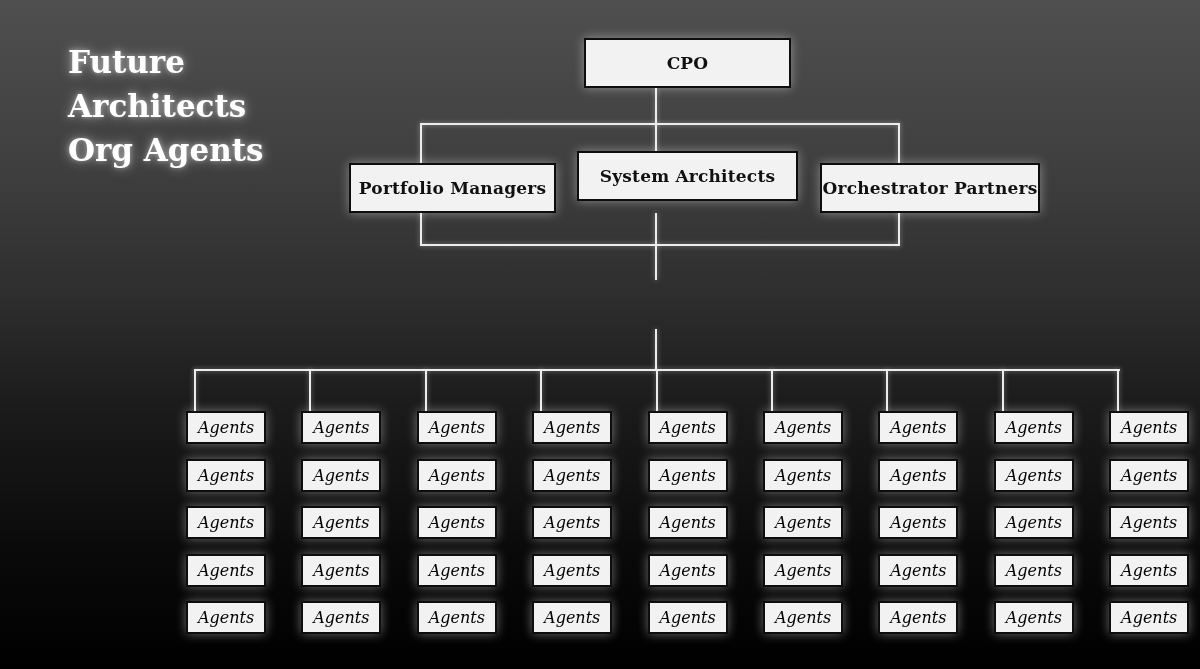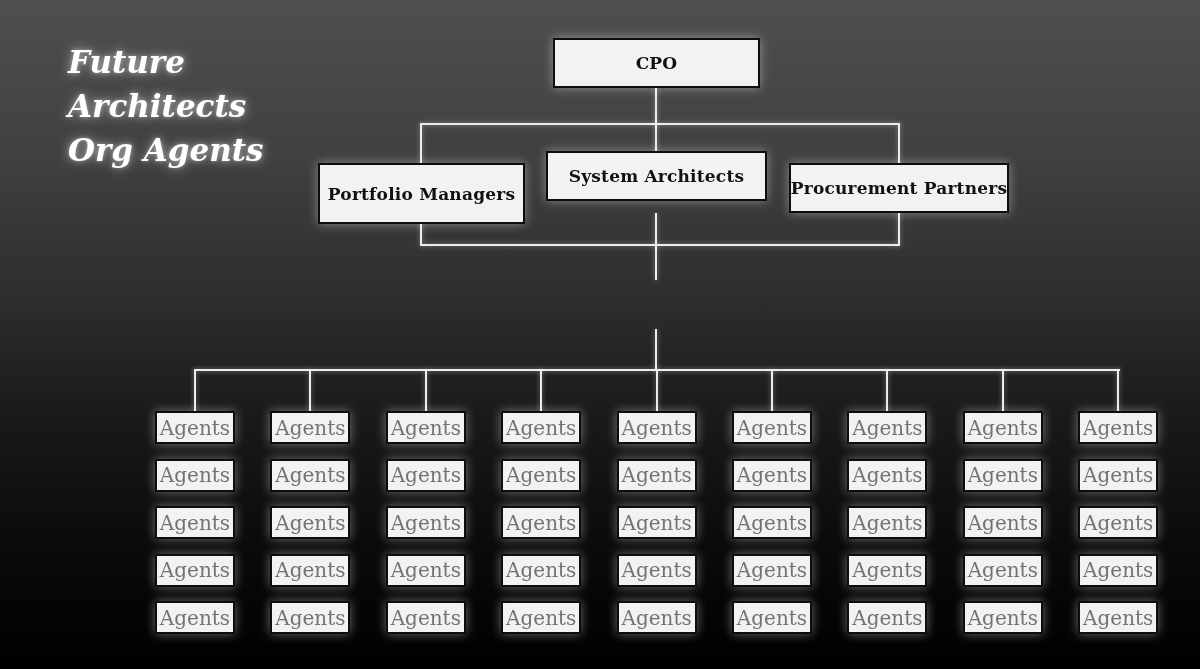--- a/index.html
+++ b/index.html
@@ -6,45 +6,45 @@
   .canvas{
     position:relative;width:1200px;height:669px;overflow:hidden;
     background:linear-gradient(180deg,#4f4f4f 0%,#3f3f3f 25%,#2d2d2d 45%,#1a1a1a 62%,#0a0a0a 82%,#000 100%);
     font-family:"DejaVu Serif","Liberation Serif",serif;
   }
   .title{
     position:absolute;left:68px;top:40px;z-index:3;
     color:#ffffff;font-weight:bold;font-size:31px;line-height:44px;
     text-shadow:0 0 12px rgba(255,255,255,.55),0 0 4px rgba(255,255,255,.35);
   }
-  .tline{display:block;font-style:italic;}
+  .tline{display:block;}
   .line{
     position:absolute;background:#ececec;z-index:1;
     box-shadow:0 0 5px rgba(255,255,255,.45);
   }
   .line.v{width:2px;}
   .line.h{height:2px;}
   #l-cpo   {left:655px;top:88px;height:75px;}
   #l-btop  {left:421px;top:123px;width:479px;}
   #l-bbot  {left:421px;top:244px;width:479px;}
   #l-bleft {left:420px;top:123px;height:123px;}
   #l-bright{left:898px;top:123px;height:123px;}
   #l-sa    {left:655px;top:213px;height:67px;}
   #l-orch  {left:655px;top:329px;height:41px;}
   #l-dist  {left:194px;top:369px;width:926px;}
   .node{
     position:absolute;display:flex;align-items:center;justify-content:center;
     background:#f2f2f2;border:2px solid #0d0d0d;z-index:2;box-sizing:border-box;
     box-shadow:0 0 10px rgba(255,255,255,.40);
-    text-align:left;white-space:nowrap;
+    text-align:left;white-space:nowrap;margin-left:31px;
   }
   .node.head{font-weight:bold;font-size:17px;color:#111111;letter-spacing:.2px;}
-  .node.agent{font-size:20px;color:#737373;}
+  .node.agent{font-size:16px;color:#000000;font-style:italic;}
   #n-cpo {left:553px;top:38px; width:207px;height:50px;}
-  #n-pm  {left:318px;top:163px;width:207px;height:61px;}
+  #n-pm  {left:318px;top:163px;width:207px;height:50px;}
   #n-sa  {left:546px;top:151px;width:221px;height:50px;}
   #n-pp  {left:789px;top:163px;width:220px;height:50px;}
   #n-orch{left:194px;top:279px;width:925px;height:51px;}
 </style>
 </head>
 <body>
 
 <div class="canvas">
 
   <div class="title">
@@ -58,21 +58,21 @@
   <div class="line h" id="l-bbot"></div>
   <div class="line v" id="l-bleft"></div>
   <div class="line v" id="l-bright"></div>
   <div class="line v" id="l-sa"></div>
   <div class="line v" id="l-orch"></div>
   <div class="line h" id="l-dist"></div>
 
   <div class="node head" id="n-cpo">CPO</div>
   <div class="node head" id="n-pm">Portfolio Managers</div>
   <div class="node head" id="n-sa">System Architects</div>
-  <div class="node head" id="n-pp">Procurement Partners</div>
+  <div class="node head" id="n-pp">Orchestrator Partners</div>
 
   <div id="agents-area">
       <div class="line v" style="left: 194px; top: 369px; height: 43px;"></div>
       <div class="node agent" style="left: 155px; top: 411px; width: 80px; height: 33px;">Agents</div>
       <div class="node agent" style="left: 155px; top: 458.6px; width: 80px; height: 33px;">Agents</div>
       <div class="node agent" style="left: 155px; top: 506.2px; width: 80px; height: 33px;">Agents</div>
       <div class="node agent" style="left: 155px; top: 553.8px; width: 80px; height: 33px;">Agents</div>
       <div class="node agent" style="left: 155px; top: 601.4px; width: 80px; height: 33px;">Agents</div>
       <div class="line v" style="left: 309.4px; top: 369px; height: 43px;"></div>
       <div class="node agent" style="left: 270.4px; top: 411px; width: 80px; height: 33px;">Agents</div>

